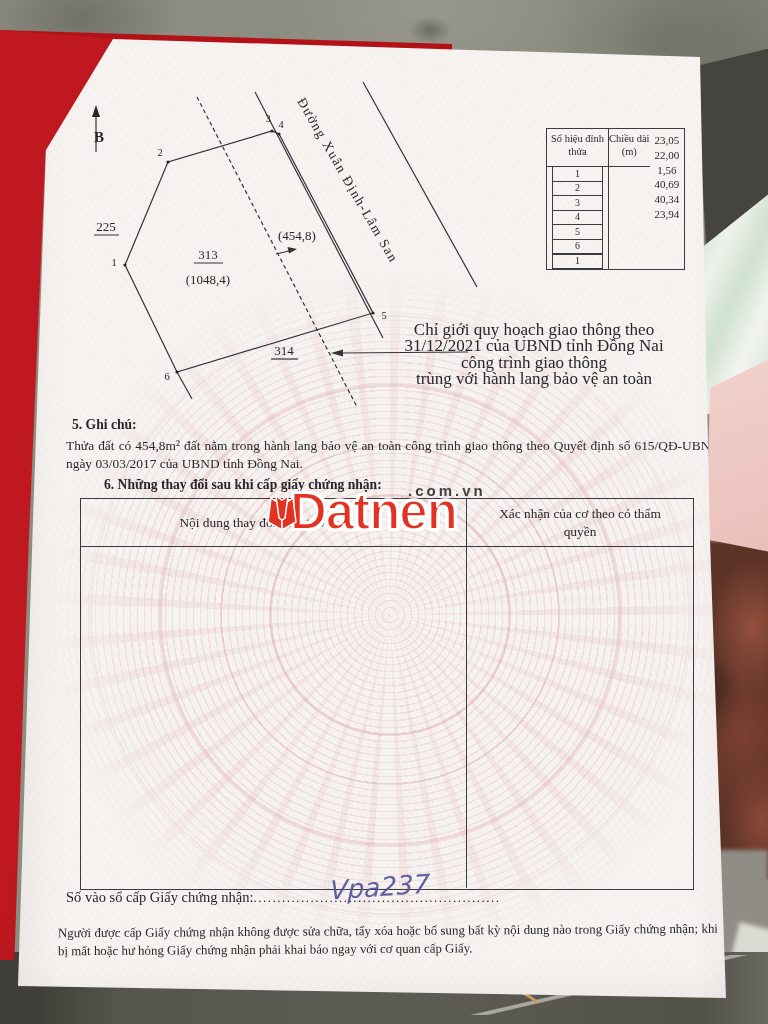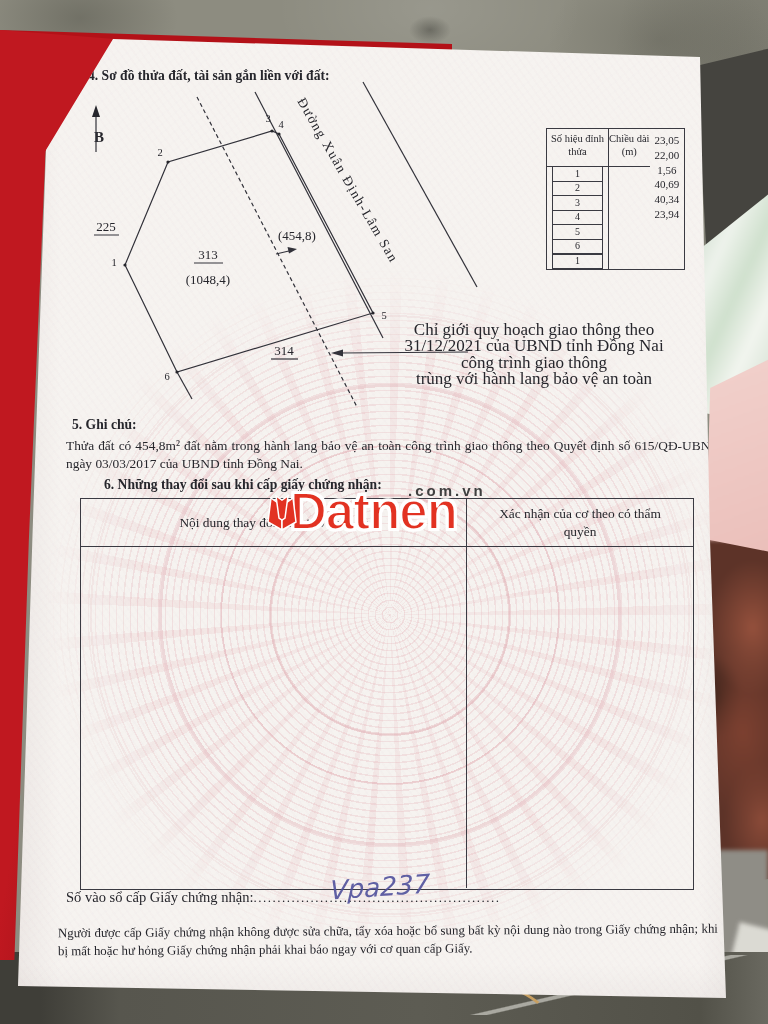--- a/index.html
+++ b/index.html
@@ -125,21 +125,20 @@
   <div class="bg tile-seam"></div>
   <div class="bg glasses"></div>
   <div class="bg red-top"></div>
   <div class="bg red-left"></div>
 
   <div class="page">
     <div class="drum"></div>
     <div class="page-texture"></div>
     <div class="page-shade"></div>
 
-    <div class="abs sec-title" style="left:88px;top:68px;">4. Sơ đồ thửa đất, tài sản gắn liền với đất:</div>
 
     <svg class="diagram-svg" viewBox="0 0 768 1024">
       <g stroke="#32323a" stroke-width="1.2" fill="none">
 
         <g>
           <text x="99" y="142" font-size="15" font-weight="bold" fill="#26262c" stroke="none" text-anchor="middle">B</text>
           <line x1="96" y1="152" x2="96" y2="114"></line>
           <polygon points="96,105 92,117 100,117" fill="#26262c" stroke="none"></polygon>
         </g>
 

